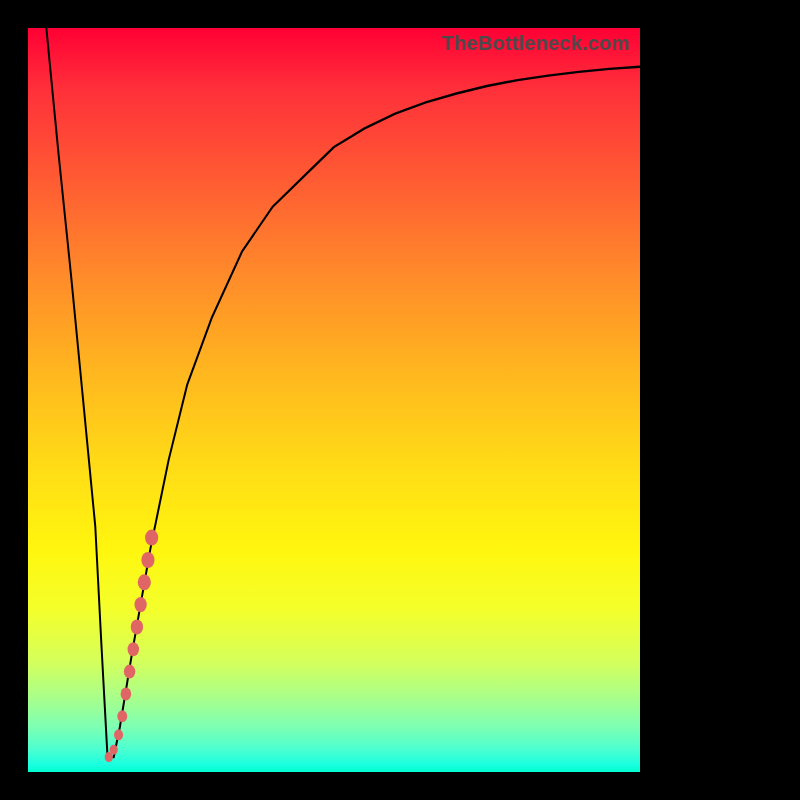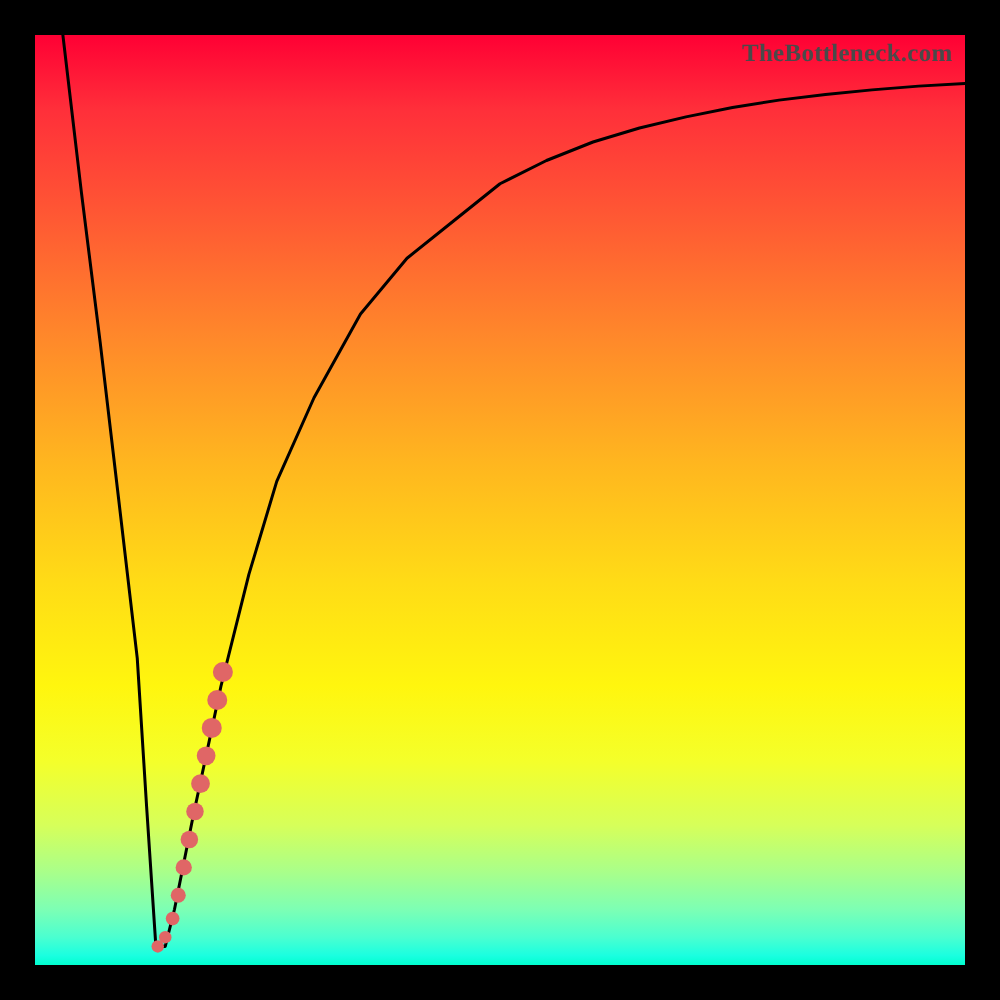--- a/index.html
+++ b/index.html
@@ -14,24 +14,23 @@
   .frame {
     position: relative;
     width: 800px;
     height: 800px;
     background: #000;
   }
   .plot {
     position: absolute;
     left: 28px;
     top: 28px;
-    width: 744px;
+    width: 612px;
     height: 744px;
     overflow: hidden;
-    font-family: Liberation Serif, serif;
   }
   .gradient {
     position: absolute;
     inset: 0;
     background: linear-gradient(
       to bottom,
       #ff0034 0%,
       #ff2f3a 8%,
       #ff5a33 20%,
       #ff8a2a 33%,

